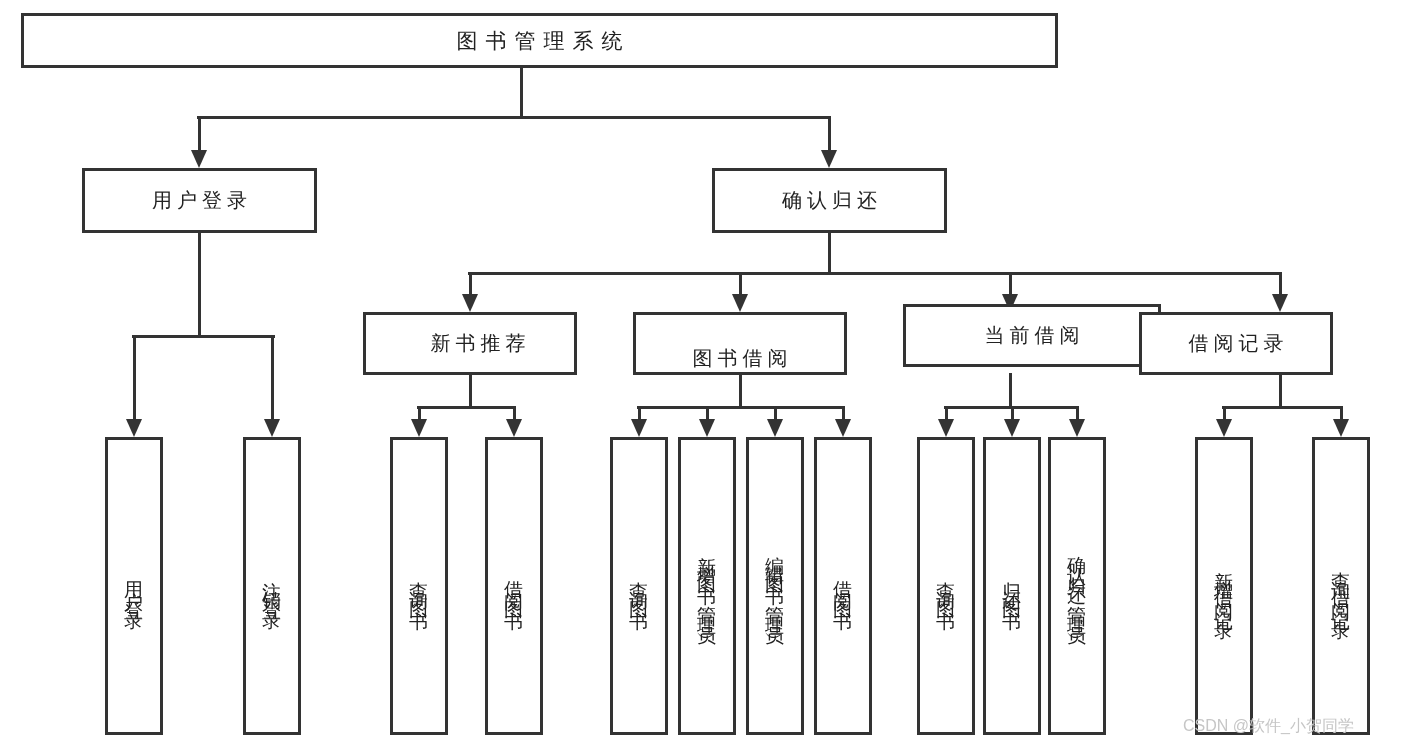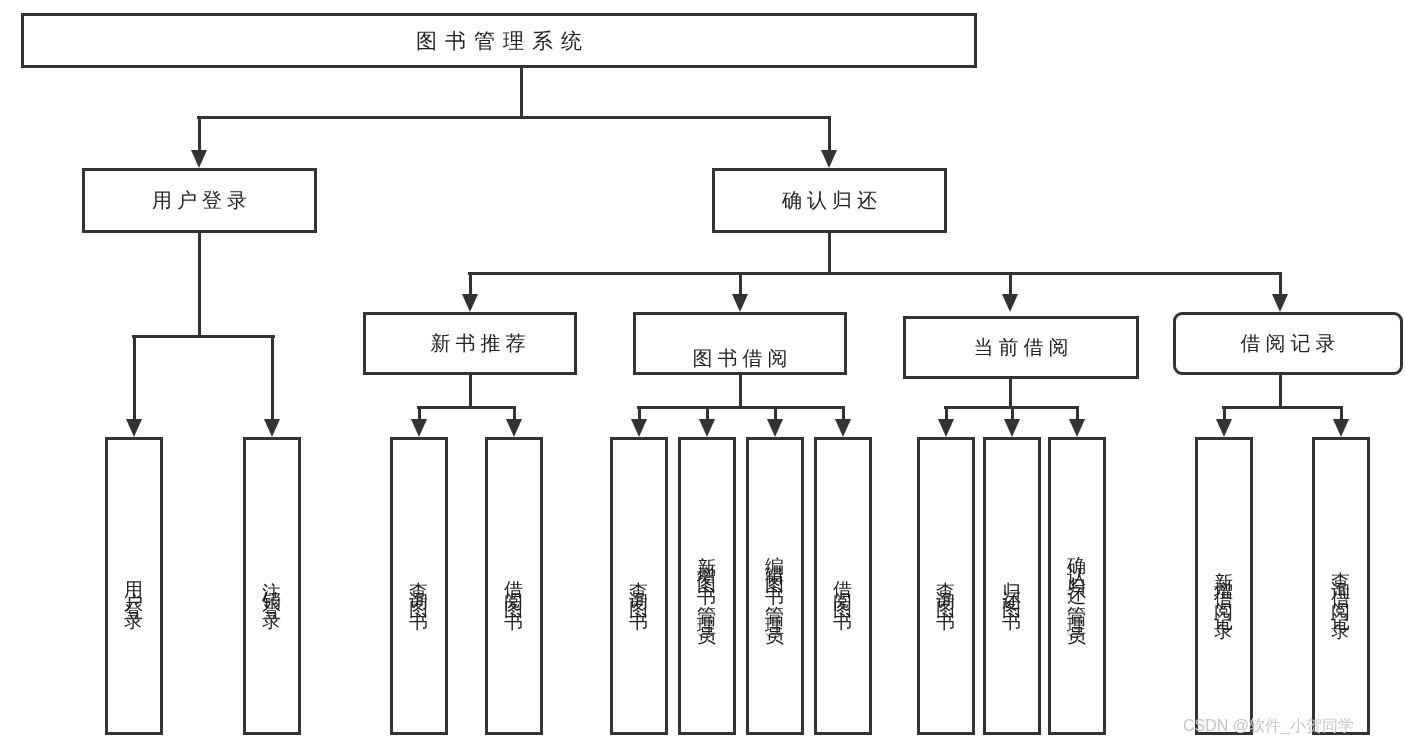--- a/index.html
+++ b/index.html
@@ -102,41 +102,41 @@
   <div class="vline" style="left:1076px;top:406px;height:13px;"></div>
   <div class="arrow" style="left:1069px;top:419px;"></div>
 
   <div class="vline" style="left:1279px;top:373px;height:36px;"></div>
   <div class="hline" style="left:1222px;top:406px;width:121px;"></div>
   <div class="vline" style="left:1223px;top:406px;height:13px;"></div>
   <div class="arrow" style="left:1216px;top:419px;"></div>
   <div class="vline" style="left:1340px;top:406px;height:13px;"></div>
   <div class="arrow" style="left:1333px;top:419px;"></div>
 
-  <div class="box root" style="left:21px;top:13px;width:956px;height:55px;">
+  <div class="box root" style="left:21px;top:13px;width:1037px;height:55px;">
     <span class="hlabel">图书管理系统</span>
   </div>
 
   <div class="box" style="left:82px;top:168px;width:235px;height:65px;">
     <span class="hlabel">用户登录</span>
   </div>
   <div class="box" style="left:712px;top:168px;width:235px;height:65px;">
     <span class="hlabel">确认归还</span>
   </div>
 
   <div class="box" style="left:363px;top:312px;width:214px;height:63px;padding-left:16px;">
     <span class="hlabel">新书推荐</span>
   </div>
   <div class="box" style="left:633px;top:312px;width:214px;height:63px;align-items:flex-end;">
     <span class="hlabel">图书借阅</span>
   </div>
-  <div class="box" style="left:903px;top:316px;width:236px;height:63px;">
+  <div class="box" style="left:903px;top:304px;width:258px;height:63px;">
     <span class="hlabel">当前借阅</span>
   </div>
-  <div class="box" style="left:1173px;top:312px;width:230px;height:63px;border-radius:9px;">
+  <div class="box" style="left:1139px;top:312px;width:194px;height:63px;">
     <span class="hlabel">借阅记录</span>
   </div>
 
   <div class="box vbox" style="left:105px;top:437px;width:58px;height:298px;">
     <span>用户登录</span>
   </div>
   <div class="box vbox" style="left:243px;top:437px;width:58px;height:298px;">
     <span>注销登录</span>
   </div>
 

